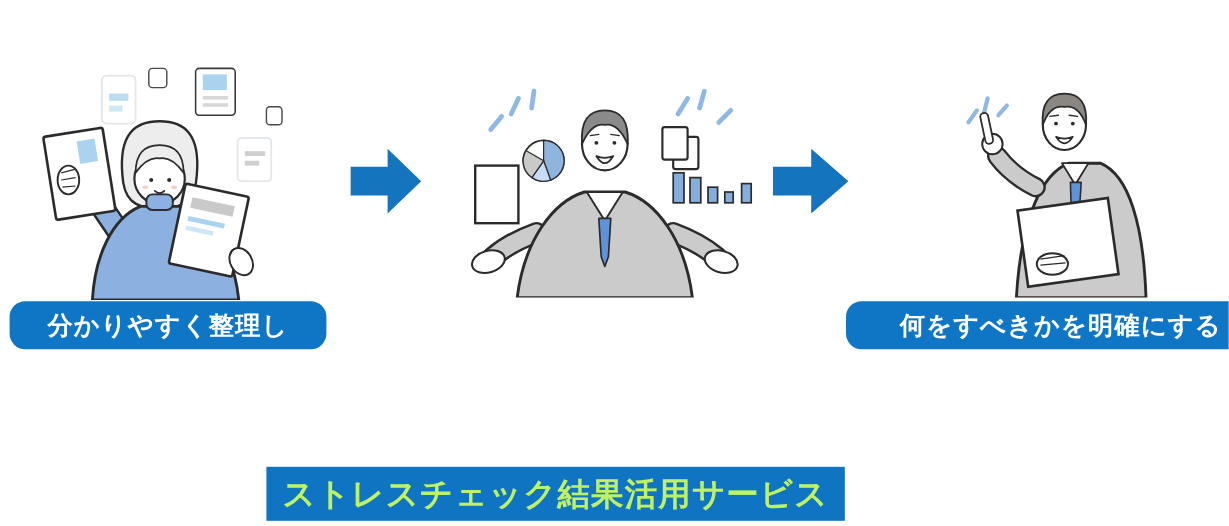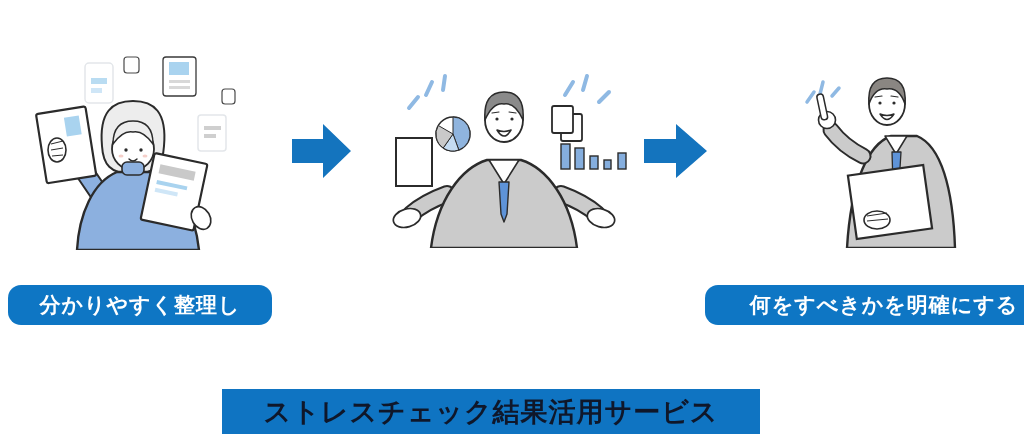--- a/index.html
+++ b/index.html
@@ -5,25 +5,25 @@
   html,body{margin:0;padding:0;background:#fff;}
   .canvas{
     position:relative;width:1024px;height:438px;background:#fff;overflow:hidden;
     font-family:"Liberation Sans","DejaVu Sans",sans-serif;
   }
   .illus{position:absolute;}
   .arrow{position:absolute;}
   .pill{
     position:absolute;height:40px;background:#0e76c4;border-radius:13px;
     color:#fff;font-weight:bold;font-size:21px;letter-spacing:1px;
-    display:flex;align-items:center;justify-content:center;margin-top:34px;
+    display:flex;align-items:center;justify-content:center;
   }
   .title-box{
-    position:absolute;left:222px;top:389px;width:538px;height:45px;background:#0f74c2;
-    color:#0f172a;font-weight:bold;font-size:27px;letter-spacing:1px;
+    position:absolute;left:222px;top:389px;width:482px;height:45px;background:#0f74c2;
+    color:#bef264;font-weight:bold;font-size:27px;letter-spacing:1px;
     display:flex;align-items:center;justify-content:center;
   }
   .pill-1{left:8px;top:251px;width:264px;}
   .pill-2{left:360px;top:251px;width:267px;}
   .pill-3{left:705px;top:251px;width:316px;padding-left:21px;}
 </style>
 </head>
 <body>
 
 <div class="canvas">

